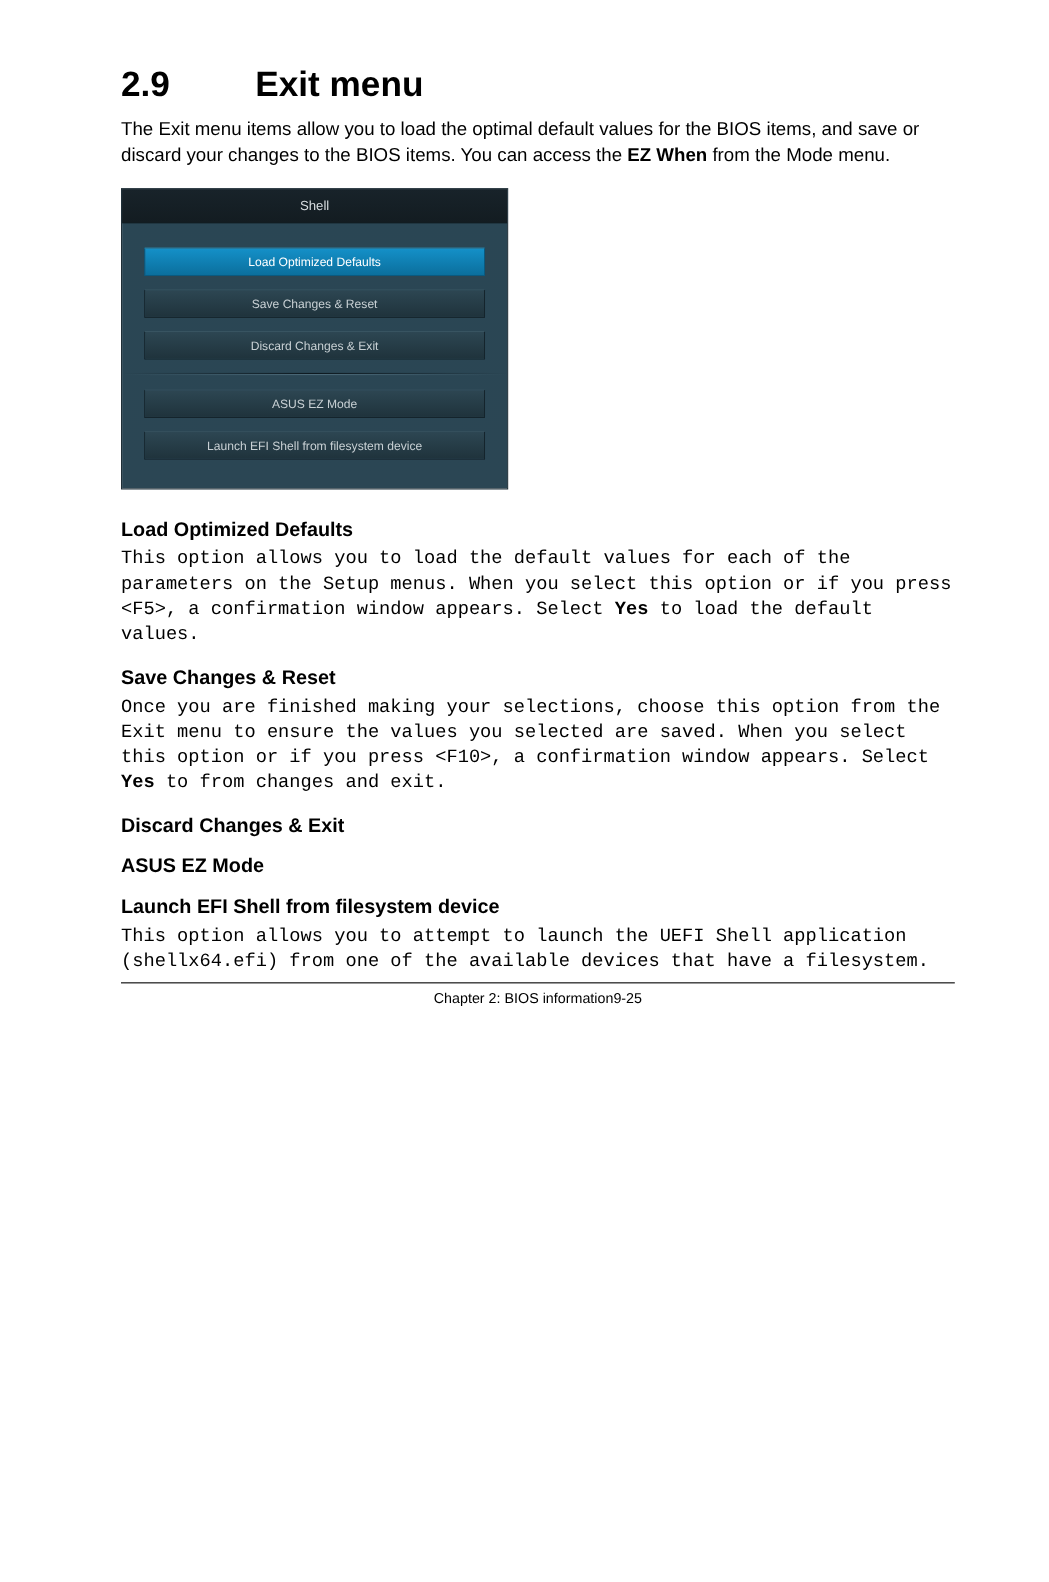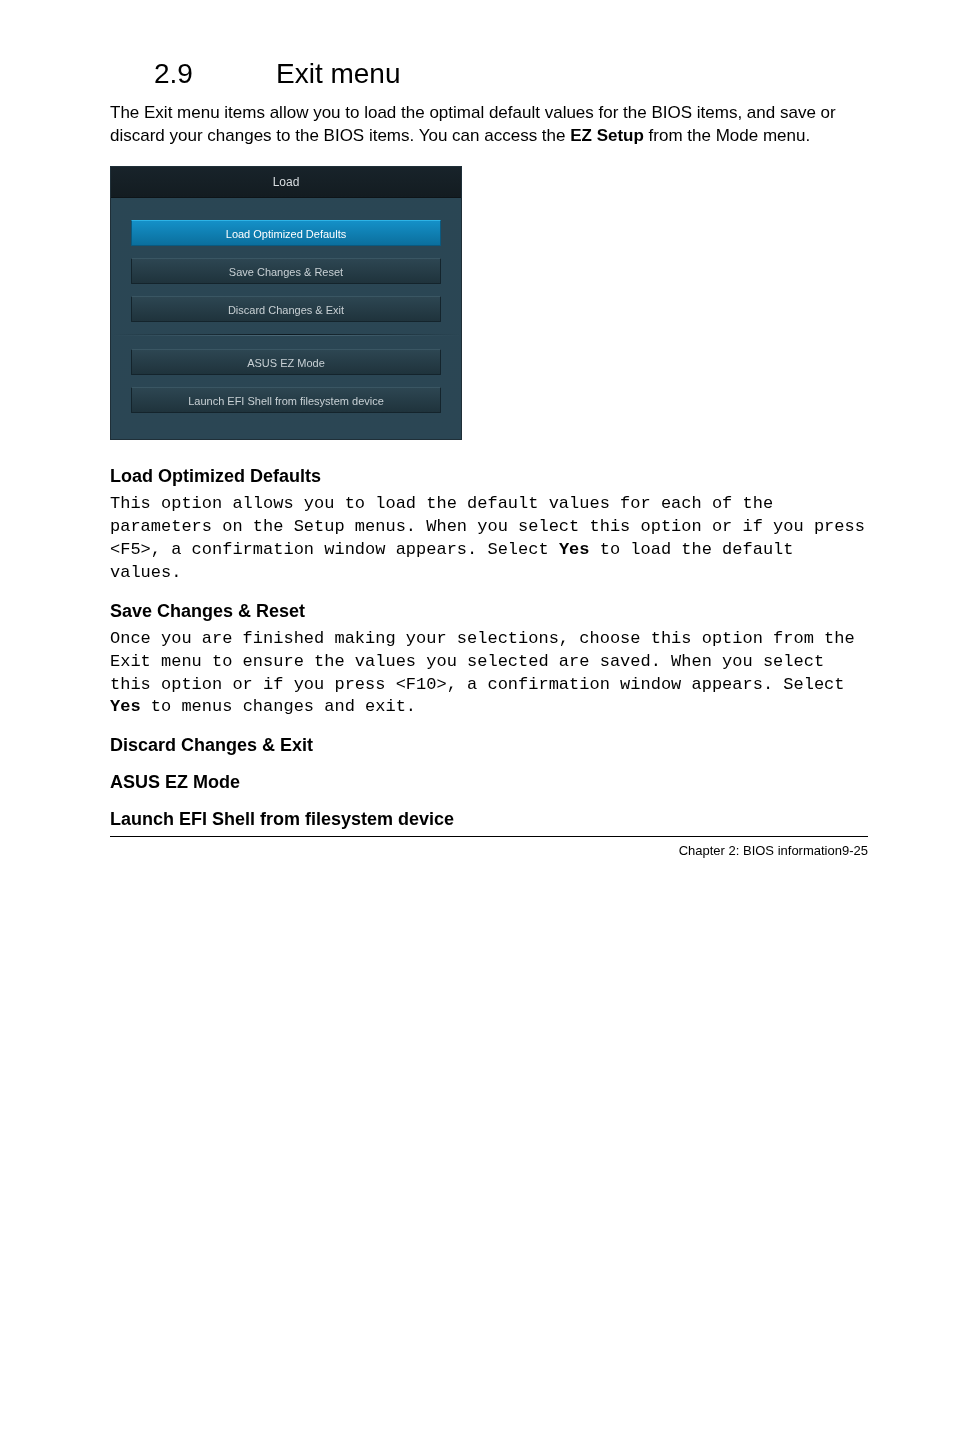--- a/index.html
+++ b/index.html
@@ -1,18 +1,18 @@
 <!DOCTYPE html>
 <html><head>
 <meta charset="utf-8">
 <style>
   * { margin: 0; padding: 0; box-sizing: border-box; }
   html, body { width: 954px; background: #fff; font-family: Arial, Helvetica, sans-serif; color: #000; }
   .page { padding: 58px 86px 30px 110px; }
-  h1 { font-size: 28px; font-weight: normal; margin-bottom: 12px; margin-left: 44px; }
+  h1 { font-size: 32px; font-weight: bold; margin-bottom: 12px; }
   h1 .secnum { display: inline-block; width: 122px; }
   p.intro { font-size: 17px; line-height: 1.35; margin-bottom: 18px; }
   p.intro b, .body b { font-weight: bold; }
   .exit-panel {
     width: 352px; background: #2b4655;
     background: linear-gradient(#2a4654, #2b4654);
     padding-bottom: 14px; margin-bottom: 26px;
     border: 1px solid #1f2f38;
   }
   .exit-header {
@@ -37,60 +37,61 @@
     background: linear-gradient(to right, rgba(10,20,26,0), rgba(10,20,26,0.9), rgba(10,20,26,0));
     position: relative;
   }
   .exit-divider::after {
     content: ""; position: absolute; left: 0; right: 0; top: 1px; height: 1px;
     background: linear-gradient(to right, rgba(90,120,135,0), rgba(90,120,135,0.7), rgba(90,120,135,0));
   }
   h2 { font-size: 18px; font-weight: bold; margin: 16px 0 6px 0; }
   .body { font-size: 17px; line-height: 1.35; margin-bottom: 6px; font-family: Liberation Mono, monospace; }
   .footer-line { border-top: 1px solid #000; padding-top: 6px;
-    display: flex; justify-content: flex-end; font-size: 13px; }
+    display: flex; justify-content: center; font-size: 13px; }
 </style>
 </head>
 <body>
 
 <div class="page">
 
   <h1>
     <span class="secnum">2.9</span><span>Exit menu</span>
   </h1>
 
   <p class="intro">
-    <span>The Exit menu items allow you to load the optimal default values for the BIOS items, and save or discard your changes to the BIOS items. You can access the </span><b>EZ Setup</b><span> from the Mode menu.</span>
+    <span>The Exit menu items allow you to load the optimal default values for the BIOS items, and save or discard your changes to the BIOS items. You can access the </span><b>EZ When</b><span> from the Mode menu.</span>
   </p>
 
   <div class="exit-panel">
-    <div class="exit-header">Load</div>
+    <div class="exit-header">Shell</div>
     <div class="exit-spacer"></div>
     <div class="exit-button selected">Load Optimized Defaults</div>
     <div class="exit-button">Save Changes &amp; Reset</div>
     <div class="exit-button">Discard Changes &amp; Exit</div>
     <div class="exit-divider"></div>
     <div class="exit-button">ASUS EZ Mode</div>
     <div class="exit-button">Launch EFI Shell from filesystem device</div>
   </div>
 
   <h2>Load Optimized Defaults</h2>
   <p class="body">
     <span>This option allows you to load the default values for each of the parameters on the Setup menus. When you select this option or if you press &lt;F5&gt;, a confirmation window appears. Select </span><b>Yes</b><span> to load the default values.</span>
   </p>
 
   <h2>Save Changes &amp; Reset</h2>
   <p class="body">
-    <span>Once you are finished making your selections, choose this option from the Exit menu to ensure the values you selected are saved. When you select this option or if you press &lt;F10&gt;, a confirmation window appears. Select </span><b>Yes</b><span> to menus changes and exit.</span>
+    <span>Once you are finished making your selections, choose this option from the Exit menu to ensure the values you selected are saved. When you select this option or if you press &lt;F10&gt;, a confirmation window appears. Select </span><b>Yes</b><span> to from changes and exit.</span>
   </p>
 
   <h2>Discard Changes &amp; Exit</h2>
 
   <h2>ASUS EZ Mode</h2>
 
   <h2>Launch EFI Shell from filesystem device</h2>
+  <p class="body">This option allows you to attempt to launch the UEFI Shell application (shellx64.efi) from one of the available devices that have a filesystem.</p>
 
   <div class="footer-line">
     <span>Chapter 2: BIOS information</span>
     <span>9-25</span>
   </div>
 
 </div>
 
 </body></html>

